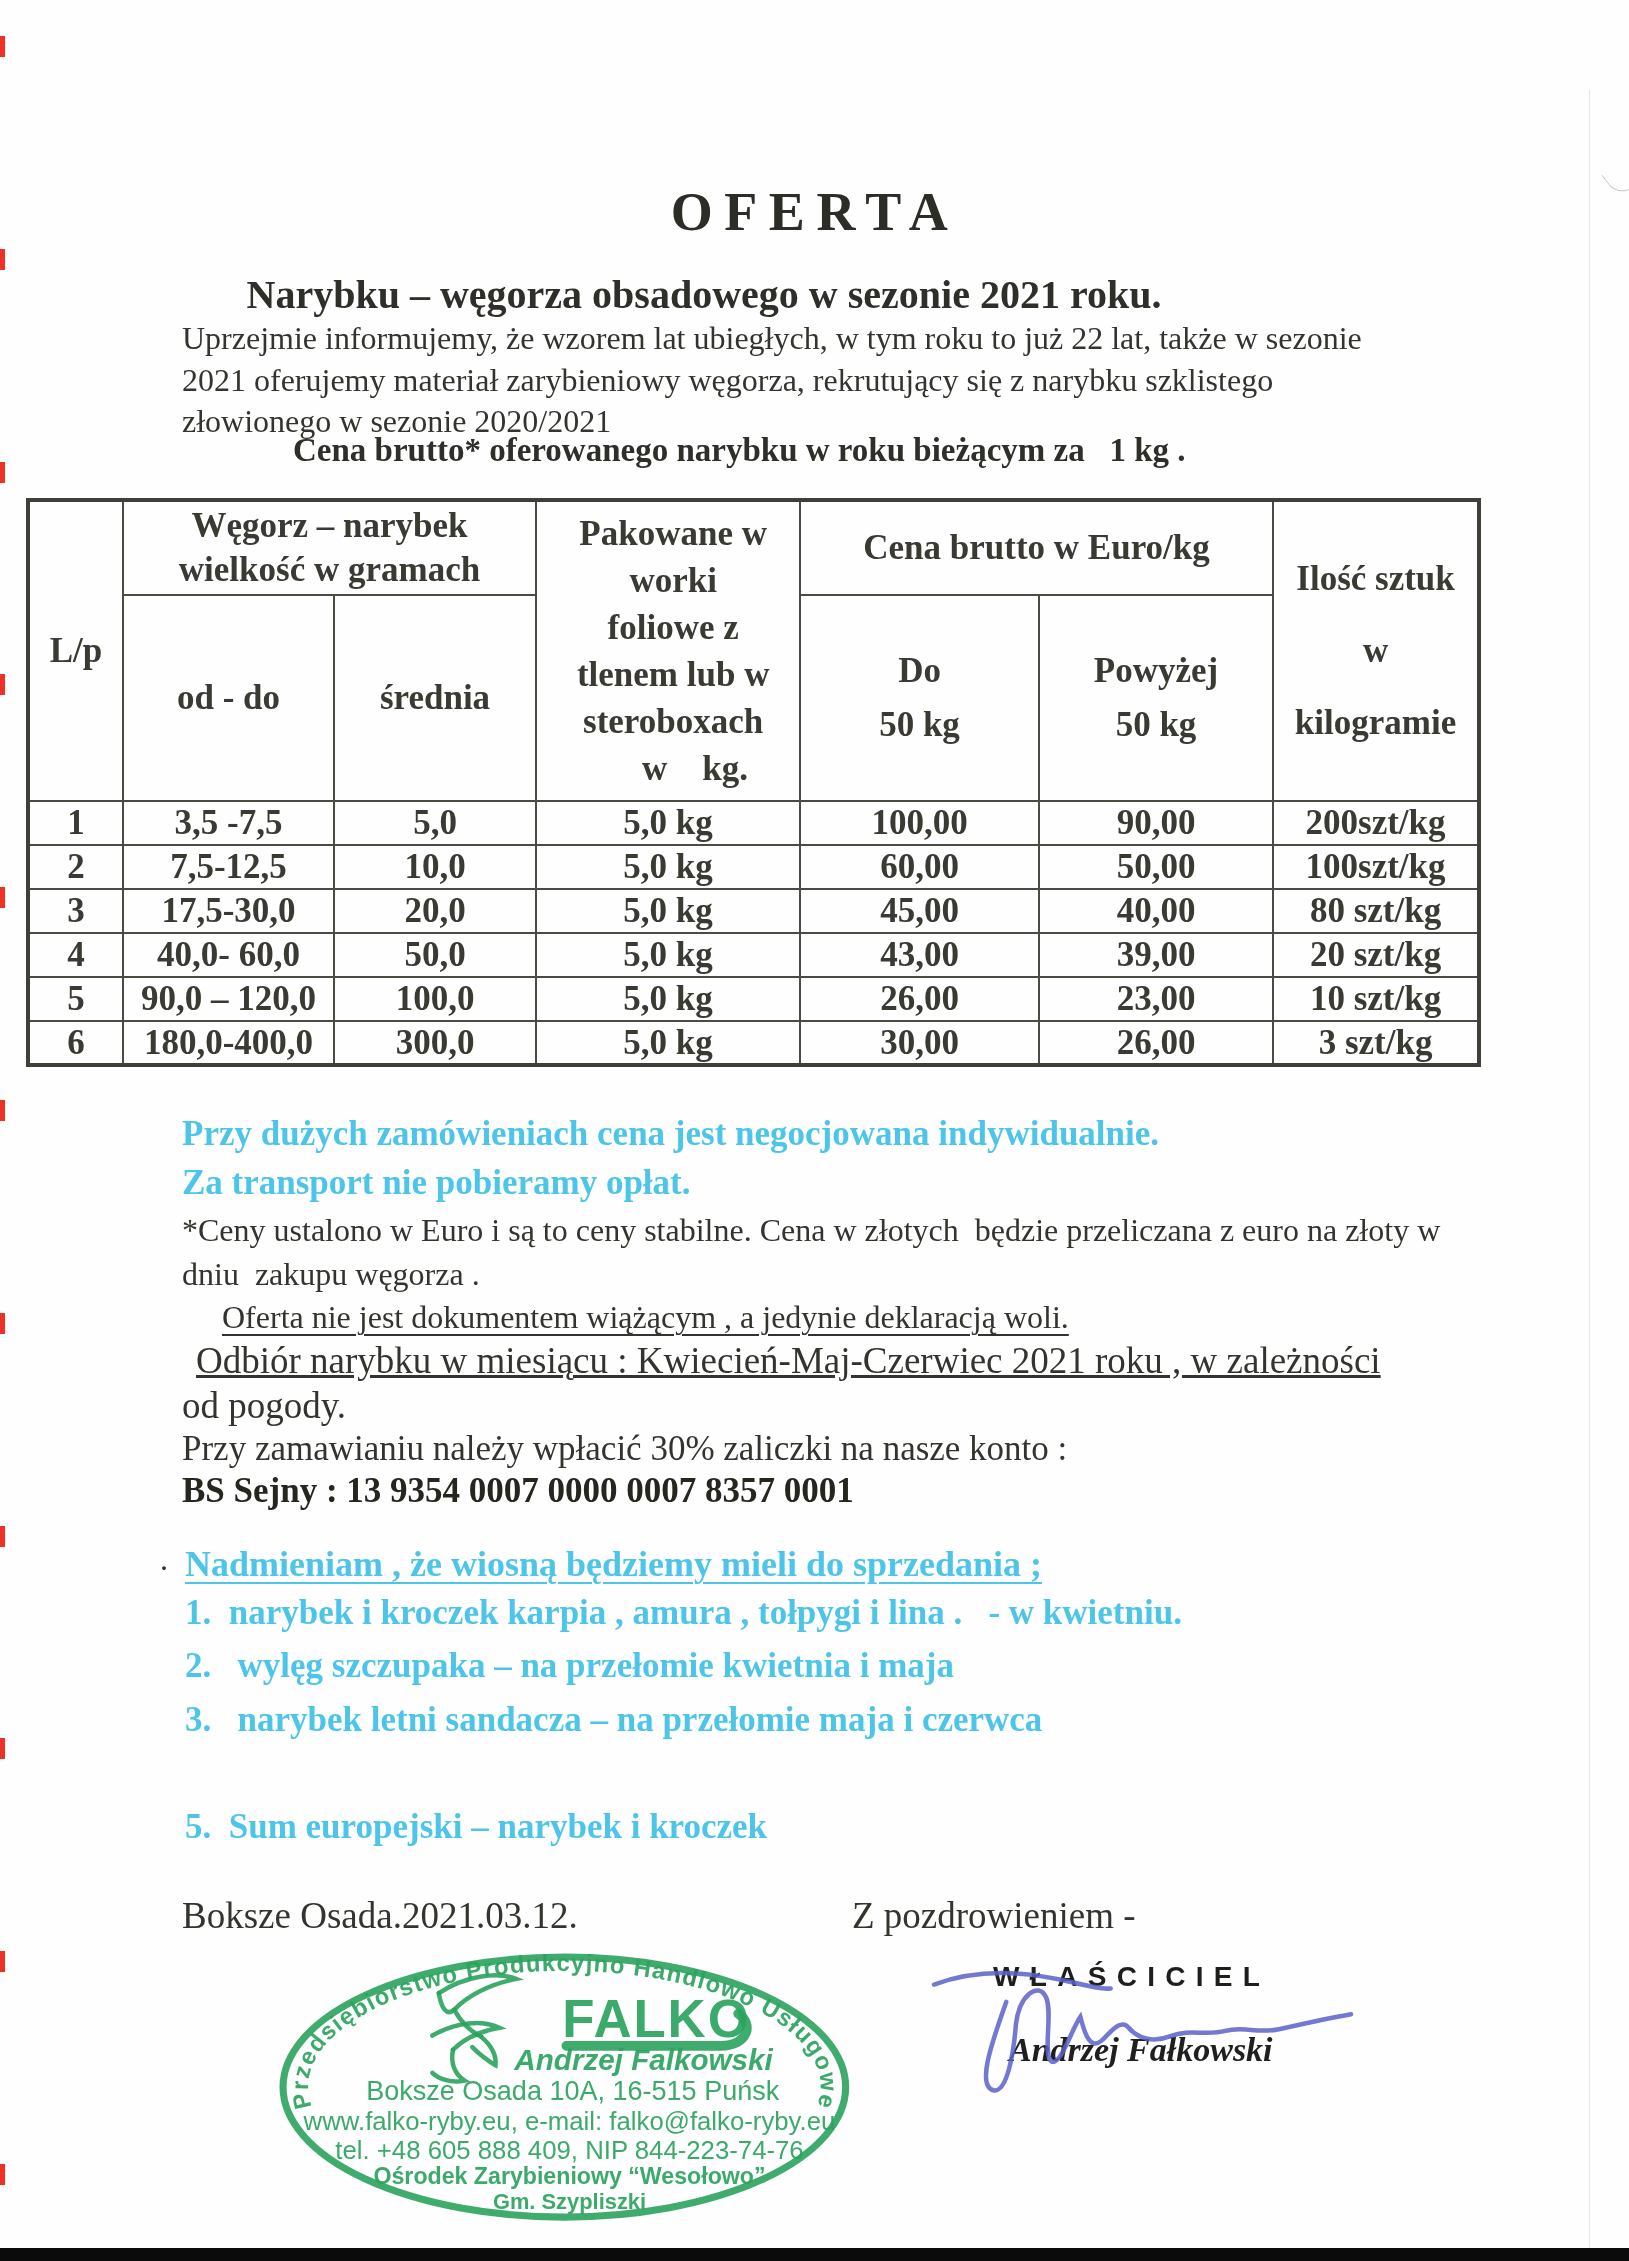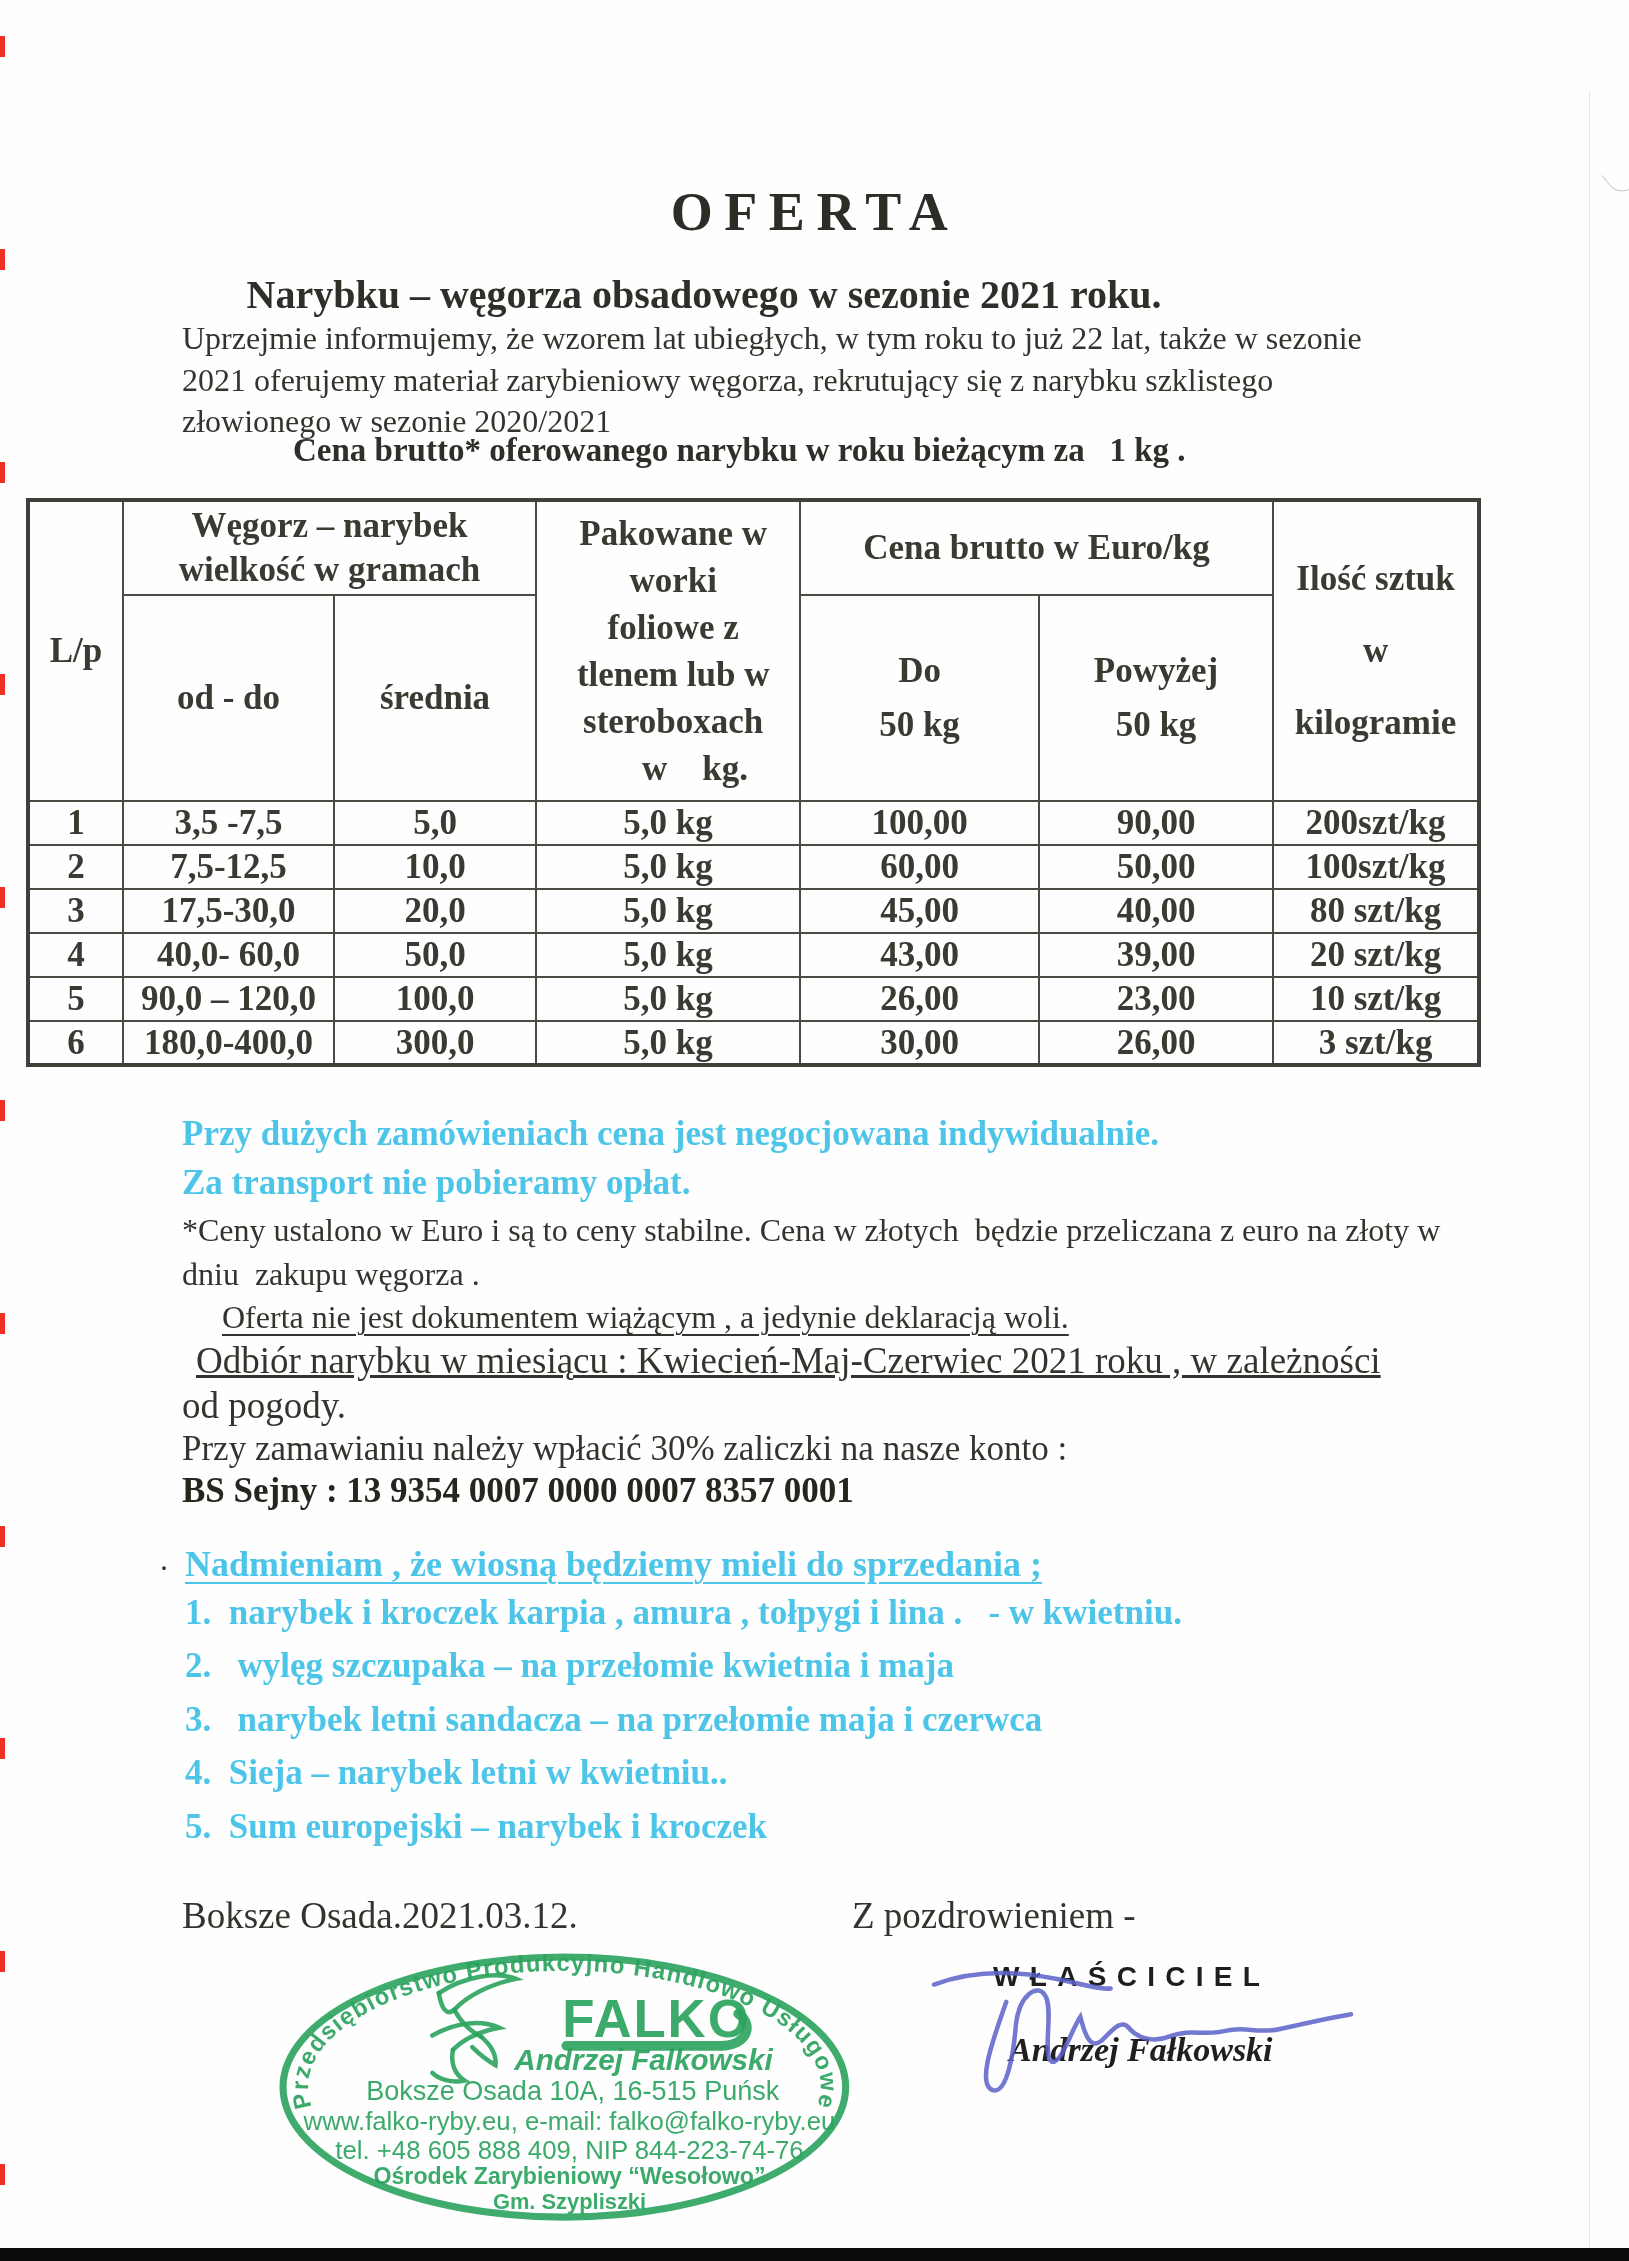--- a/index.html
+++ b/index.html
@@ -156,21 +156,20 @@
   <div class="line" style="left:196px;top:1339px;font-size:37px;text-decoration:underline;">Odbiór narybku w miesiącu : Kwiecień-Maj-Czerwiec 2021 roku , w zależności</div>
   <div class="line" style="left:182px;top:1384px;font-size:37px;">od pogody.</div>
   <div class="line" style="left:182px;top:1429px;font-size:35px;">Przy zamawianiu należy wpłacić 30% zaliczki na nasze konto :</div>
   <div class="line b" style="left:182px;top:1471px;font-size:35px;color:#26261f;">BS Sejny : 13 9354 0007 0000 0007 8357 0001</div>
 
   <div class="line" style="left:160px;top:1541px;font-size:32px;">.</div>
   <div class="line b cyan ul" style="left:185px;top:1543px;font-size:36px;">Nadmieniam , że wiosną będziemy mieli do sprzedania ;</div>
   <div class="line b cyan" style="left:185px;top:1593px;font-size:35px;">1.  narybek i kroczek karpia , amura , tołpygi i lina .   - w kwietniu.</div>
   <div class="line b cyan" style="left:185px;top:1646px;font-size:35px;">2.   wylęg szczupaka – na przełomie kwietnia i maja</div>
   <div class="line b cyan" style="left:185px;top:1700px;font-size:35px;">3.   narybek letni sandacza – na przełomie maja i czerwca</div>
-  <div class="line b cyan" style="left:185px;top:1753px;font-size:35px;">4.  Sieja – narybek letni w kwietniu..</div>
   <div class="line b cyan" style="left:185px;top:1807px;font-size:35px;">5.  Sum europejski – narybek i kroczek</div>
 
   <div class="line" style="left:182px;top:1894px;font-size:37px;">Boksze Osada.2021.03.12.</div>
   <div class="line" style="left:852px;top:1894px;font-size:37px;">Z pozdrowieniem -</div>
   <div class="line b" style="left:993px;top:1961px;font-size:28px;letter-spacing:10.3px;color:#1e1e1c;font-family:'Liberation Sans',sans-serif;">WŁAŚCICIEL</div>
   <div class="line b" style="left:1009px;top:2031px;font-size:34px;font-style:italic;color:#1f1f1d;">Andrzej Fałkowski</div>
 
   <svg style="position:absolute;left:916px;top:1947px;" width="464" height="155" viewBox="0 0 720 240">
     <g fill="none" stroke="#5b62c9" stroke-opacity="0.85" stroke-width="7" stroke-linecap="round">
       <path d="M28 58 C100 32 170 38 240 54 C270 61 290 66 302 64"></path>

